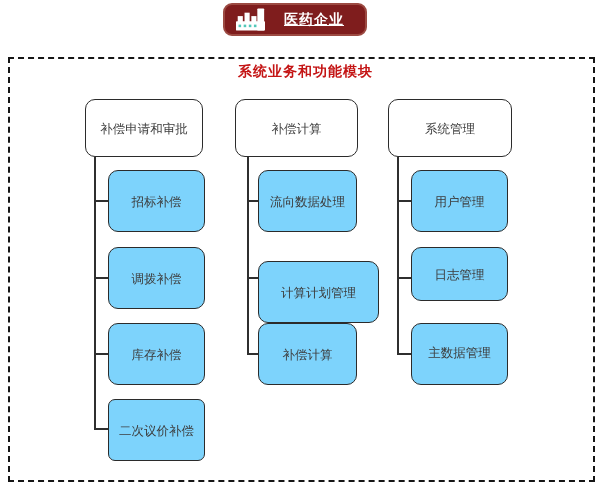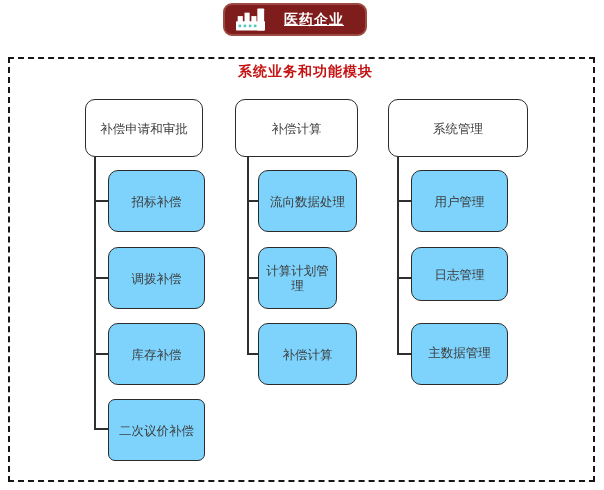--- a/index.html
+++ b/index.html
@@ -26,21 +26,21 @@
   .panel-title {
     position: absolute; left: 4px; top: 4px; width: 100%;
     text-align: center; color: #c41414; font-weight: bold; font-size: 14px;
     letter-spacing: 1px;
   }
 
   
   .node {
     position: absolute; border: 1.5px solid #2b2b2b; border-radius: 10px;
     display: flex; align-items: center; justify-content: center;
-    font-size: 12.5px; color: #3c3c3c; text-align: center; line-height: 1.2;
+    font-size: 12.5px; color: #3c3c3c; text-align: right; line-height: 1.2;
     padding: 2px;
   }
   .node.parent { background: #ffffff; }
   .node.child  { background: #7dd3fc; }
 
   
   .line { position: absolute; background: #2f2f2f; }
   .line.v { width: 2px; }
   .line.h { height: 2px; }
 </style>
@@ -80,23 +80,23 @@
 <div class="node child" style="left:108px; top:247px; width:97px; height:62px;">调拨补偿</div>
 <div class="node child" style="left:108px; top:323px; width:97px; height:62px;">库存补偿</div>
 <div class="node child" style="left:108px; top:399px; width:97px; height:62px;border-radius:7px;">二次议价补偿</div>
 
 <div class="node parent" style="left:235px; top:99px; width:123px; height:58px;">补偿计算</div>
 <div class="line v" style="left:247px; top:157px; height:198px;"></div>
 <div class="line h" style="left:247px; top:200px; width:11px;"></div>
 <div class="line h" style="left:247px; top:277px; width:11px;"></div>
 <div class="line h" style="left:247px; top:353px; width:11px;"></div>
 <div class="node child" style="left:258px; top:170px; width:99px; height:62px;">流向数据处理</div>
-<div class="node child" style="left:258px; top:247px; width:79px; height:62px;border-radius:10px;">计算计划管理</div>
+<div class="node child" style="left:258px; top:261px; width:121px; height:62px;border-radius:10px;">计算计划管理</div>
 <div class="node child" style="left:258px; top:323px; width:99px; height:62px;">补偿计算</div>
 
-<div class="node parent" style="left:388px; top:99px; width:140px; height:58px;">系统管理</div>
+<div class="node parent" style="left:388px; top:99px; width:124px; height:58px;">系统管理</div>
 <div class="line v" style="left:397px; top:157px; height:198px;"></div>
 <div class="line h" style="left:397px; top:200px; width:14px;"></div>
 <div class="line h" style="left:397px; top:277px; width:14px;"></div>
 <div class="line h" style="left:397px; top:353px; width:14px;"></div>
 <div class="node child" style="left:411px; top:170px; width:97px; height:62px;">用户管理</div>
 <div class="node child" style="left:411px; top:247px; width:97px; height:54px;">日志管理</div>
 <div class="node child" style="left:411px; top:323px; width:97px; height:62px;font-family:Liberation Mono, monospace;">主数据管理</div>
 
 </body></html>

